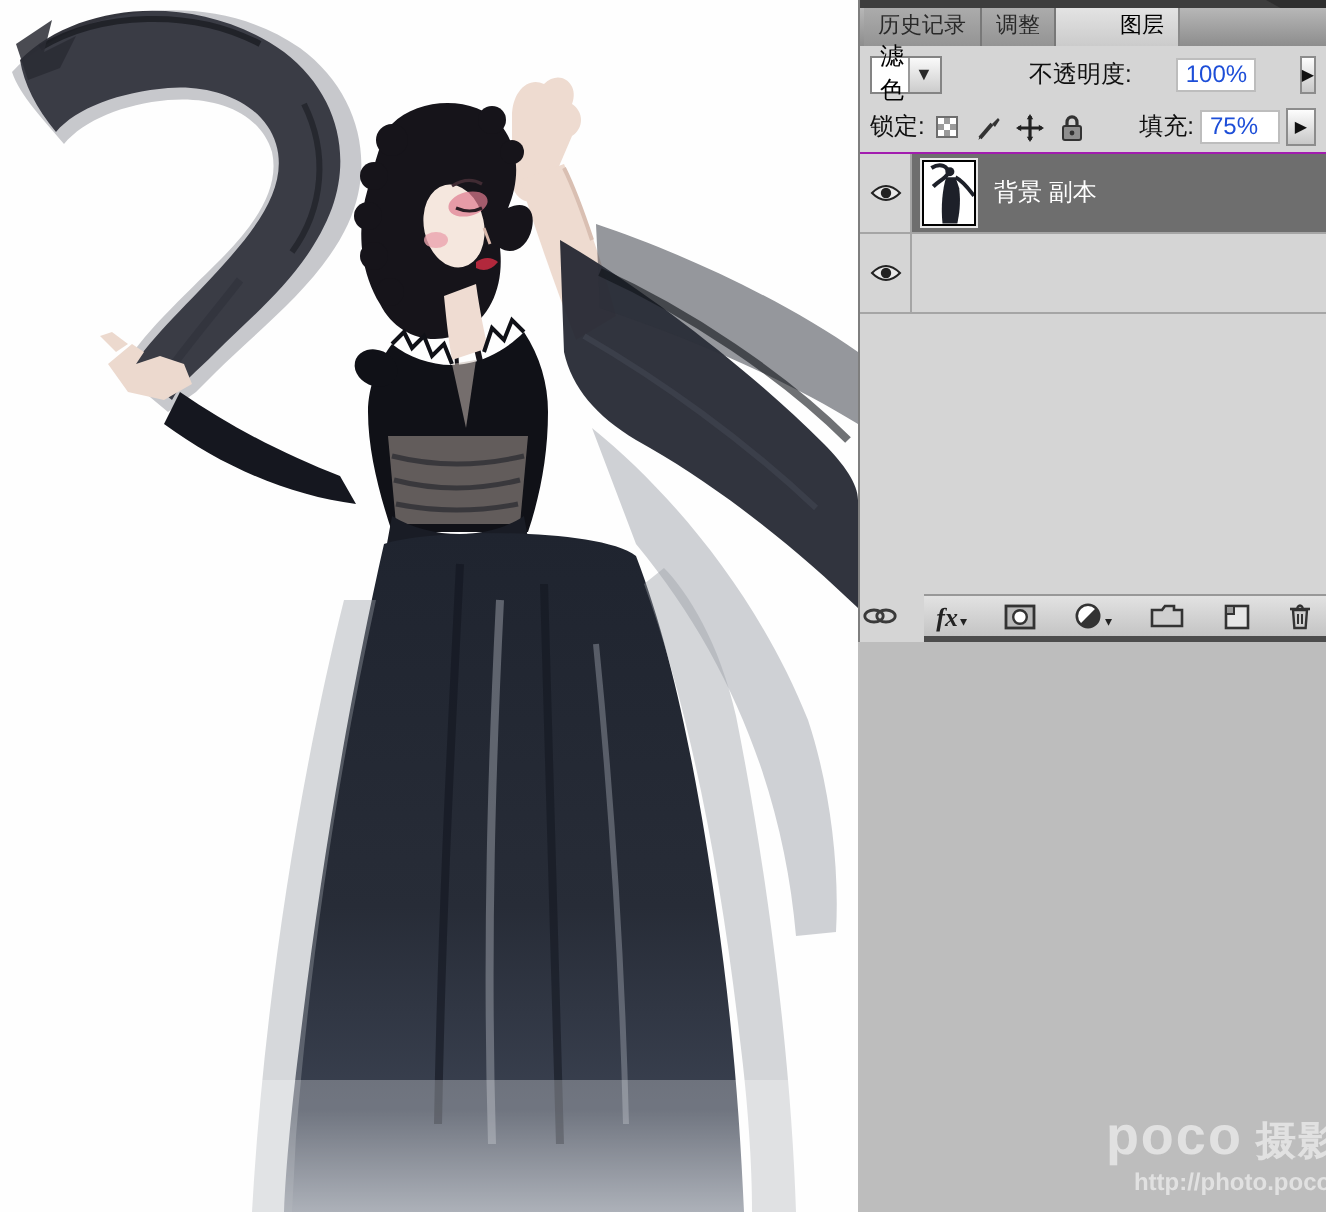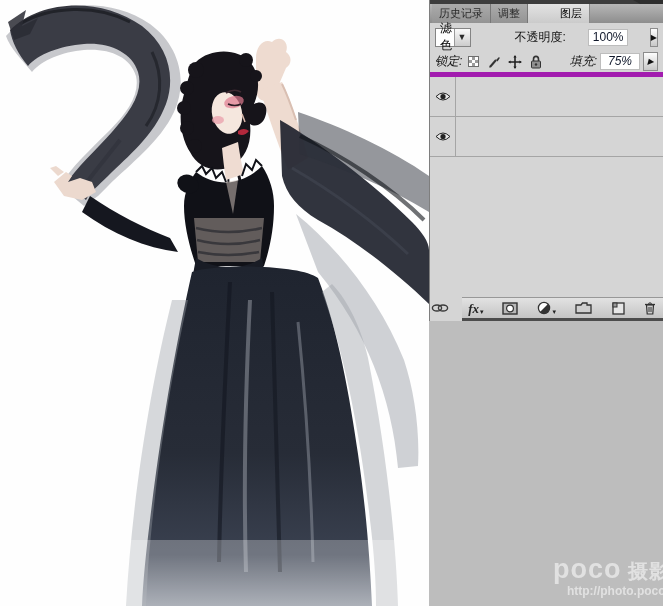--- a/index.html
+++ b/index.html
@@ -16,28 +16,28 @@
   .panel { position:absolute; top:0; left:0; width:234px; height:321px; background:#d5d5d5; border-left:1px solid #7e7e7e; }
   .top-strip { position:absolute; top:0; left:0; right:0; height:4px; background:#3d3d3d; }
   .corner-shape { position:absolute; right:0; top:0; width:30px; height:9px; background:#2e2e2e; clip-path:polygon(0 0,100% 0,100% 100%,55% 100%); }
 
   .tabs { position:absolute; top:4px; left:0; right:0; height:19px; background:linear-gradient(#b7b7b7,#8d8d8d); display:flex; padding-left:2px; }
   .tab { font-size:11px; line-height:19px; padding:0 7px; color:#2a2a2a; background:linear-gradient(#ababab,#949494); border-right:1px solid #787878; white-space:nowrap; }
   .tab.active { background:linear-gradient(#e3e3e3,#cbcbcb); color:#000; border-right:1px solid #8a8a8a;padding-left:32px; }
 
   .opt-row { position:absolute; left:0; right:0; display:flex; align-items:center; padding:0 5px; gap:3px; }
   .blend-row { top:23px; height:28px;gap:22px; }
-  .lock-row  { top:51px; height:26px; border-bottom:5px solid #a21caf;font-style:italic; }
+  .lock-row  { top:51px; height:26px; border-bottom:1px solid #a21caf; }
 
   .select { width:110px; height:19px; background:#fff; border:1px solid #848484; display:flex; align-items:center; font-size:12px; }
   .select .sel-val { flex:1; padding-left:4px; }
   .dd-btn { width:16px; height:17px; background:linear-gradient(#fafafa,#cccccc); border-left:1px solid #9a9a9a; font-size:9px; line-height:17px; text-align:center; color:#2a2a2a; }
 
   .lbl { font-size:12px; color:#101010; white-space:nowrap; }
-  .valbox { background:#fff; border:1px solid #bdbdbd; height:17px; line-height:15px; font-size:12px; padding:0 4px; min-width:40px; text-align:center; color:#0f172a; }
+  .valbox { background:#fff; border:1px solid #bdbdbd; height:17px; line-height:15px; font-size:12px; padding:0 4px; min-width:40px; color:#1d4ed8; }
   .spin { width:15px; height:19px; background:linear-gradient(#fdfdfd,#c8c8c8); border:1px solid #8c8c8c; font-size:8px; line-height:17px; text-align:center; color:#111; }
   .spacer { flex:1; }
 
   .lock-btns { display:flex; gap:5px; align-items:center; margin-right:2px; }
   .lock-btn { width:16px; height:16px; display:flex; align-items:center; justify-content:center; }
   .checker { width:11px; height:11px; border:1px solid #6e6e6e;
     background-image:linear-gradient(45deg,#9b9b9b 25%,transparent 25%,transparent 75%,#9b9b9b 75%),
                      linear-gradient(45deg,#9b9b9b 25%,#ffffff 25%,#ffffff 75%,#9b9b9b 75%);
     background-size:6px 6px; background-position:0 0,3px 3px; }
 
@@ -226,20 +226,32 @@
 
       <div class="layers-list">
 
         <div class="layer-row row-selected">
           <div class="eye-cell">
             <svg width="16" height="11" viewBox="0 0 16 11">
               <path d="M1,5.5 Q8,-1.5 15,5.5 Q8,12.5 1,5.5 Z" fill="#e9e9e9" stroke="#222" stroke-width="1"></path>
               <circle cx="8" cy="5.5" r="2.6" fill="#222"></circle>
             </svg>
           </div>
+          <div class="layer-main">
+            <div class="thumb">
+              <svg viewBox="0 0 27 33">
+                <rect width="27" height="33" fill="#fff"></rect>
+                <path d="M4,3 C9,0 13,2 13,6 C11,9 8,10 5,13" stroke="#1d2029" stroke-width="2.2" fill="none"></path>
+                <circle cx="14" cy="5" r="2.4" fill="#1d2029"></circle>
+                <path d="M12,8 L17,8 L19,14 C20,22 19,28 18,33 L10,33 C9,24 10,14 12,8 Z" fill="#1d2029"></path>
+                <path d="M17,8 C21,10 24,14 27,18" stroke="#1d2029" stroke-width="2" fill="none"></path>
+              </svg>
+            </div>
+            <span class="layer-name">背景 副本</span>
+          </div>
         </div>
 
         <div class="layer-row">
           <div class="eye-cell">
             <svg width="16" height="11" viewBox="0 0 16 11">
               <path d="M1,5.5 Q8,-1.5 15,5.5 Q8,12.5 1,5.5 Z" fill="#e9e9e9" stroke="#222" stroke-width="1"></path>
               <circle cx="8" cy="5.5" r="2.6" fill="#222"></circle>
             </svg>
           </div>
         </div>

